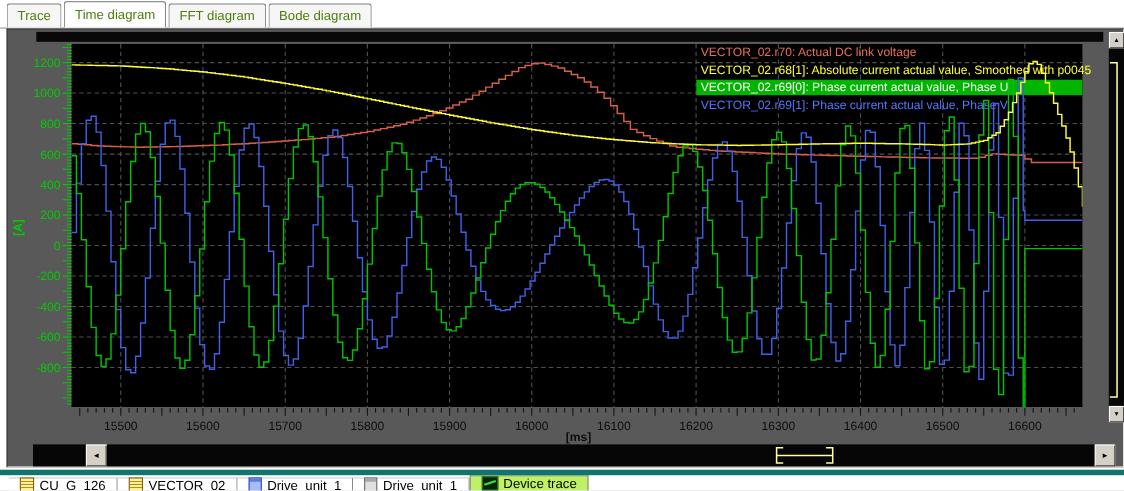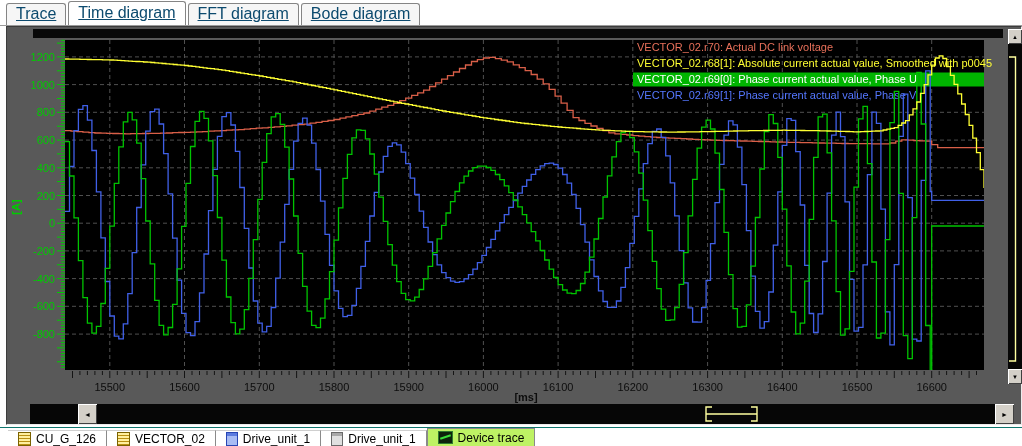--- a/index.html
+++ b/index.html
@@ -3,42 +3,42 @@
 <meta charset="utf-8">
 <style>
   html,body{margin:0;padding:0;background:#ffffff;}
   body{width:1022px;height:446px;overflow:hidden;font-family:"Liberation Sans",sans-serif;}
   #stage{position:relative;width:1022px;height:446px;background:#ffffff;}
 
   
   .toptabs{position:absolute;left:0;top:0;width:1022px;height:26px;background:#ffffff;
            border-bottom:1px solid #9a9a9a;display:flex;align-items:flex-end;padding-left:6px;box-sizing:border-box;}
   .toptab{height:21px;line-height:20px;padding:0 9px;border:1px solid #858585;border-bottom:none;
-          border-radius:3px 3px 0 0;background:#f6f6f6;font-size:16px;color:#0c4a6e;margin-right:2px;white-space:nowrap;text-decoration:underline;}
+          border-radius:3px 3px 0 0;background:#f6f6f6;font-size:12px;color:#4d7c0f;margin-right:2px;white-space:nowrap;}
   .toptab.active{background:#ffffff;height:23px;line-height:22px;}
 
   
   .panel{position:absolute;left:6px;top:26px;width:1016px;height:399px;background:#595959;
          border-top:1px solid #3c3c3c;border-left:1px solid #3c3c3c;
          border-bottom:1px solid #ececec;border-right:1px solid #ececec;box-sizing:border-box;}
 
   svg.overlay{position:absolute;left:0;top:0;width:1022px;height:446px;pointer-events:none;}
   .ylab{fill:#00cc00;font-family:"Liberation Sans",sans-serif;font-size:11px;}
   .xlab{fill:#0d0d0d;font-family:"Liberation Sans",sans-serif;font-size:11px;}
   .axl{font-weight:bold;}
   .leg{font-family:"Liberation Sans",sans-serif;font-size:11px;}
 
   
   .scrollbtn{position:absolute;background:#d4d0c8;box-shadow:inset 1px 1px 0 #ffffff,inset -1px -1px 0 #404040;
              display:flex;align-items:center;justify-content:center;cursor:default;}
   .scrollbtn .arr{font-size:7px;color:#000;line-height:1;}
 
   
   .bottabs{position:absolute;left:0;top:427px;width:1022px;height:19px;background:#ffffff;
-           border-top:1px solid #0f766e;display:flex;align-items:stretch;padding-left:8px;box-sizing:border-box;}
+           border-top:5px solid #0f766e;display:flex;align-items:stretch;padding-left:8px;box-sizing:border-box;}
   .bottab{display:flex;align-items:center;gap:5px;padding:0 10px;font-size:12px;color:#000;background:#ffffff;
           border-right:1px solid #8a8a8a;border-top:1px solid #cfcfcf;margin-top:2px;white-space:nowrap;}
   .bottab.active{margin-top:0;border:1px solid #8a8a8a;border-bottom:none;background:#bef264;}
 
   
   .ic{display:inline-block;flex:none;}
   .ic-paramlist{width:11px;height:12px;border:1px solid #7a6200;
                 background:repeating-linear-gradient(180deg,#ffef9e 0 2px,#b98f12 2px 3px);}
   .ic-driveblue{width:10px;height:12px;border:1px solid #2846b4;background:#a8bcf4;box-shadow:inset 0 3px 0 #5c7ce0;}
   .ic-drivegray{width:10px;height:12px;border:1px solid #6a6a6a;background:#e0e0e0;box-shadow:inset 0 3px 0 #a8a8a8;}

